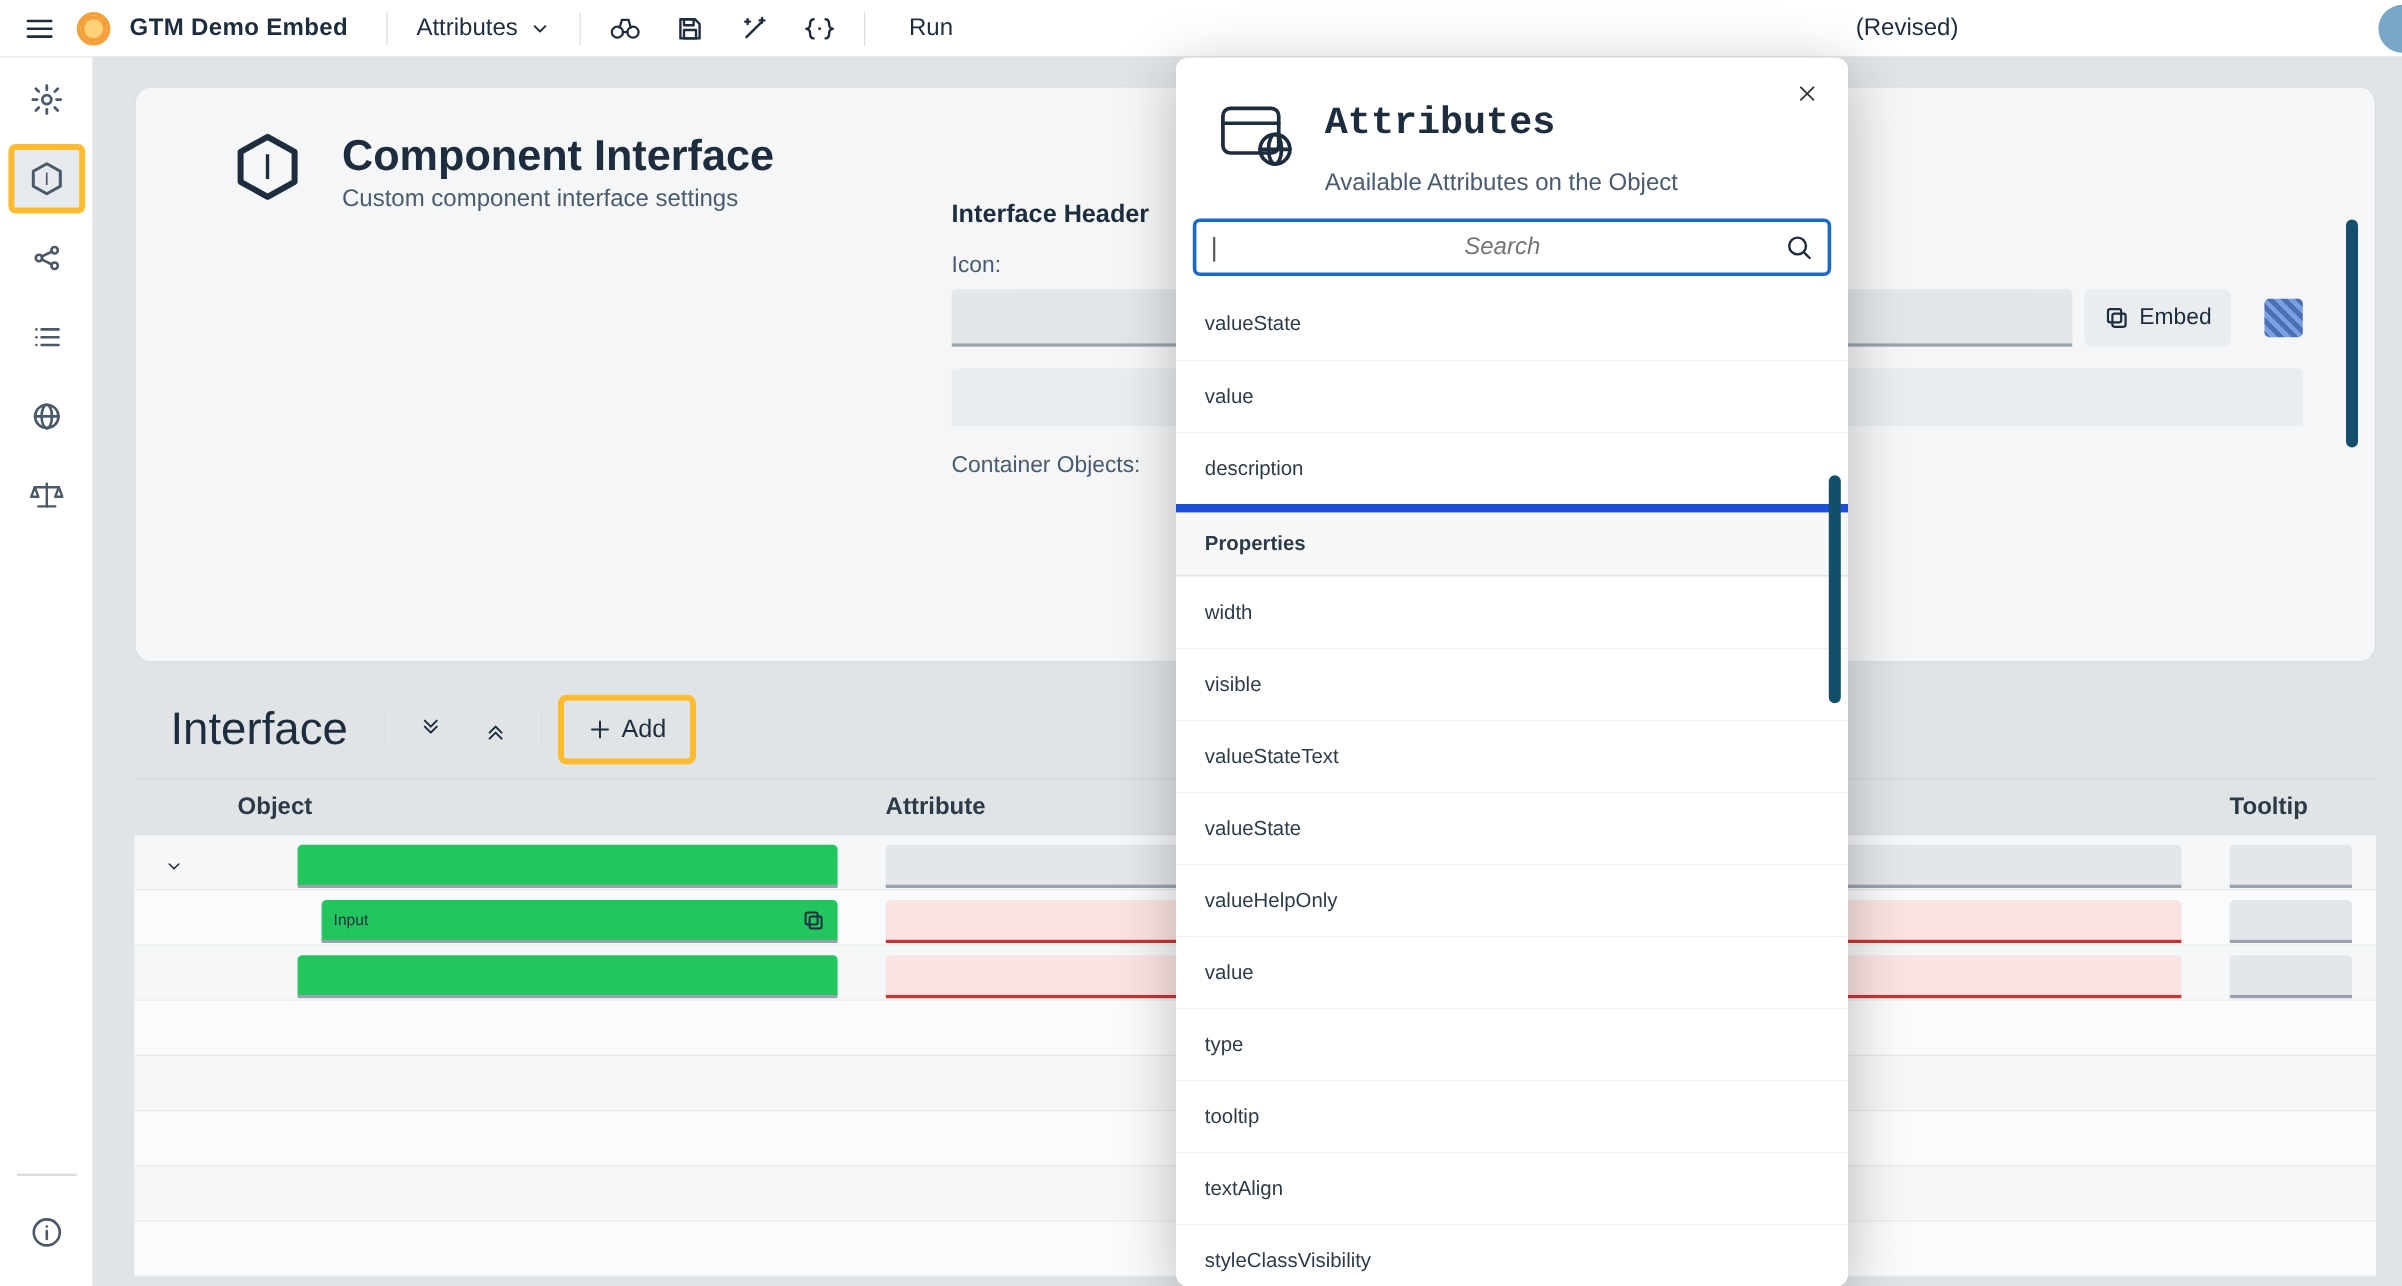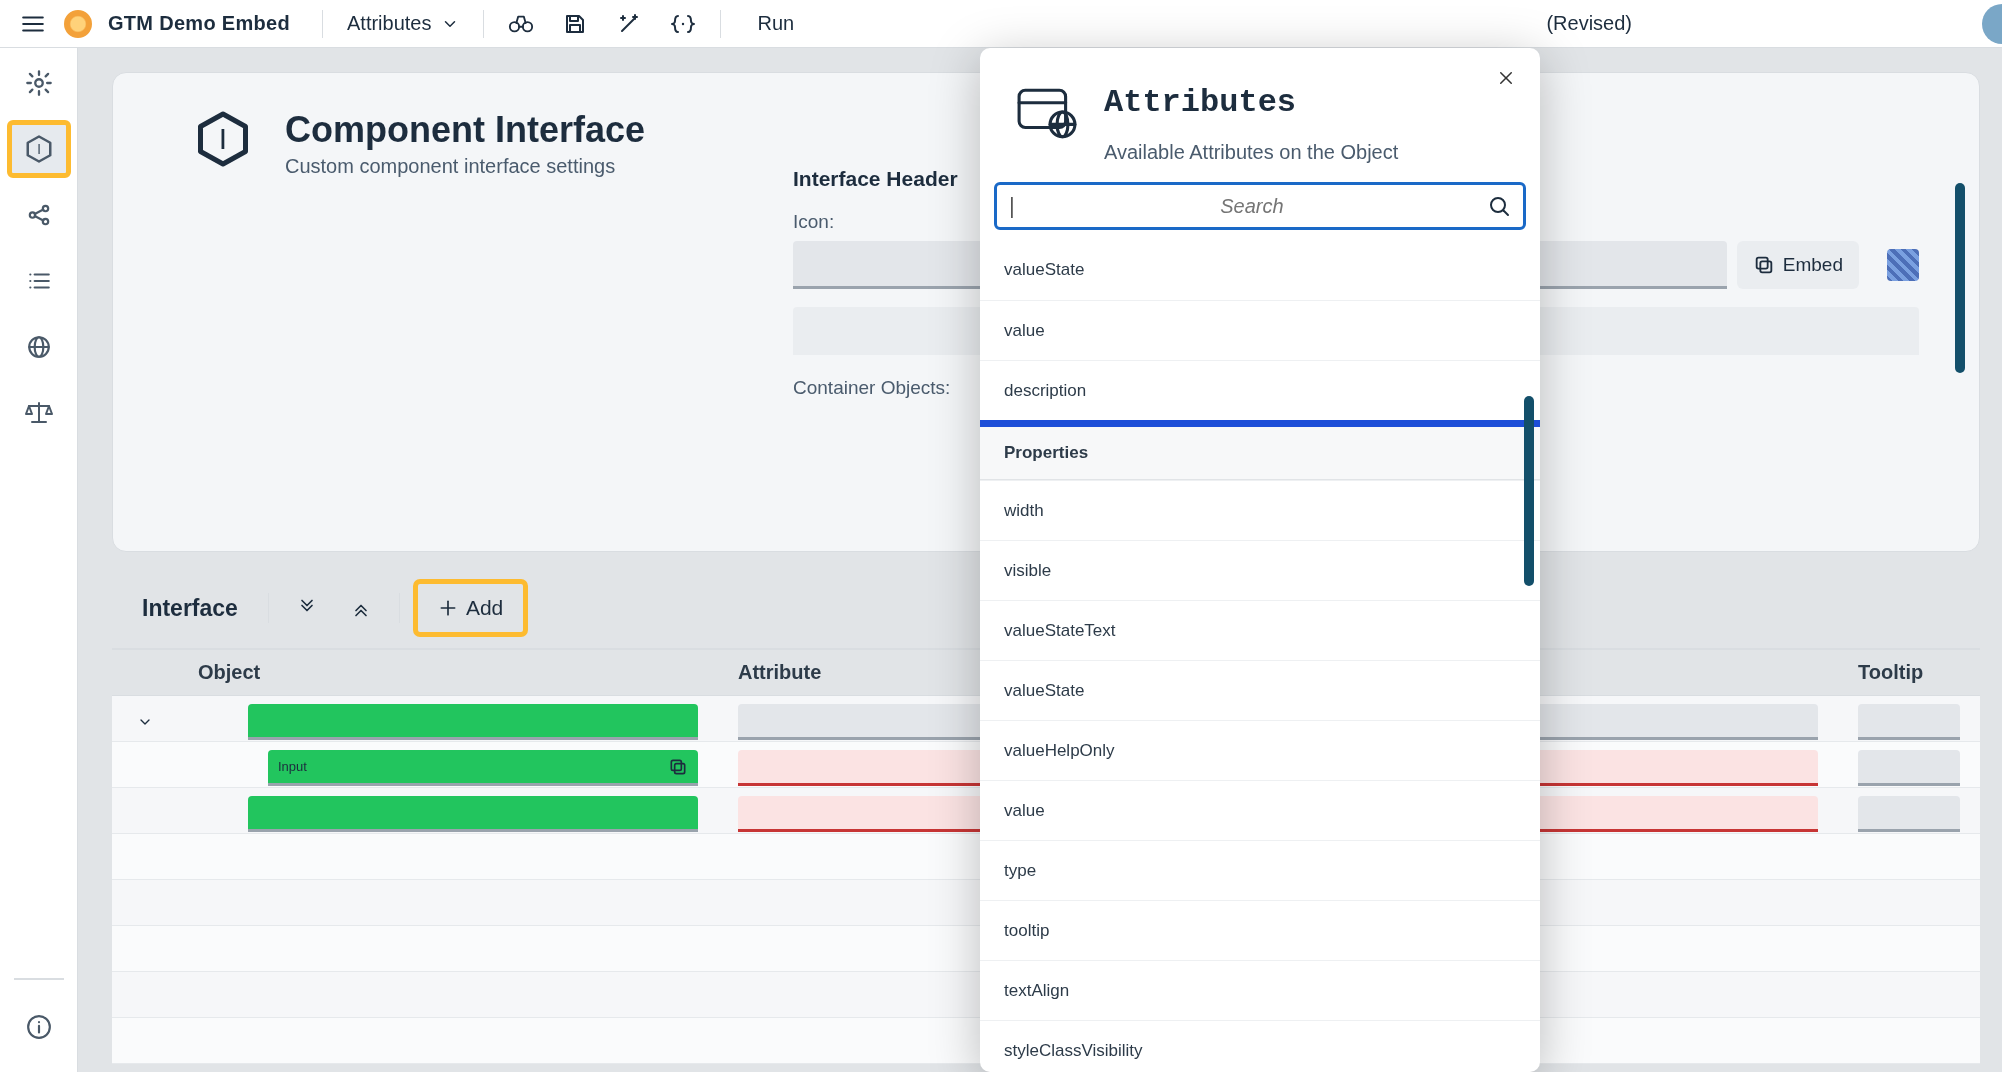--- a/index.html
+++ b/index.html
@@ -114,21 +114,21 @@
   }
 
   
   .section {
     margin-top:26px; background:#fff0; 
   }
   .sec-header {
     display:flex; align-items:center; gap:10px; padding:4px 10px 14px 30px;
     border-bottom:2px solid var(--line);
   }
-  .sec-title { font-size:23px; font-weight:700; margin-right:14px;}
+  .sec-title { font-size:38px; font-weight:400; margin-right:14px;}
   .sec-header .vline { width:1px; height:30px; background:var(--line); margin:0 6px;}
   .sec-header .tbtn {
     width:44px; height:40px; display:flex; align-items:center; justify-content:center;
     color:var(--text);
   }
   .sec-header .add-btn {
     display:flex; align-items:center; gap:8px; padding:8px 18px; font-size:21px;
   }
   .sec-header .add-wrap {
     outline:5px solid var(--hl); outline-offset:-2px; border-radius:4px; padding:6px 4px;

